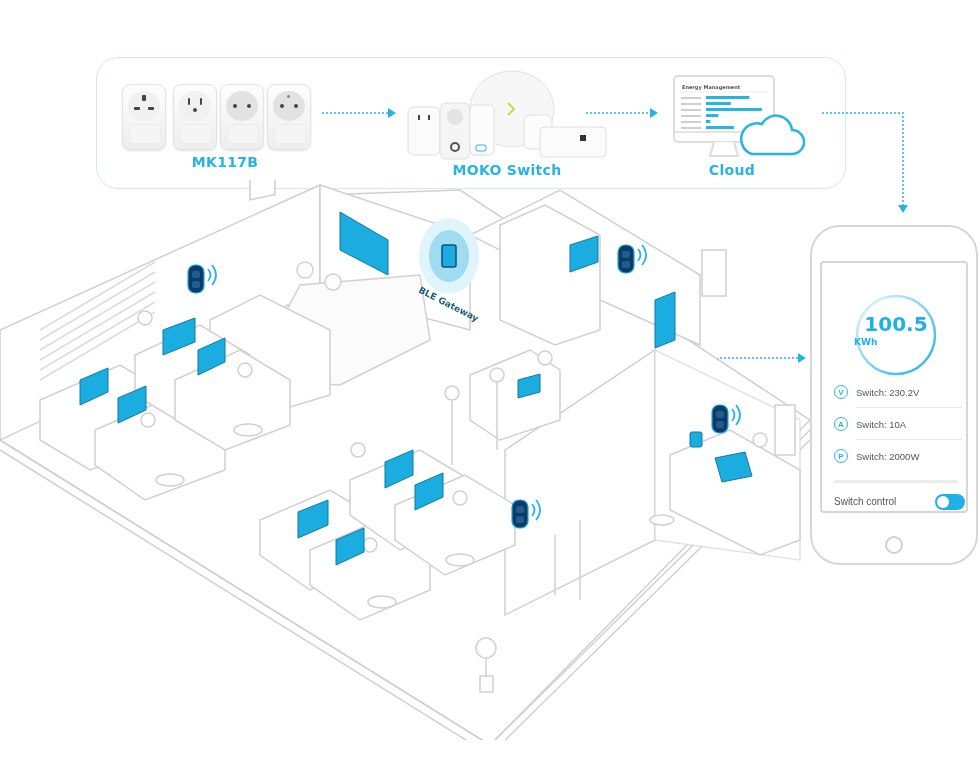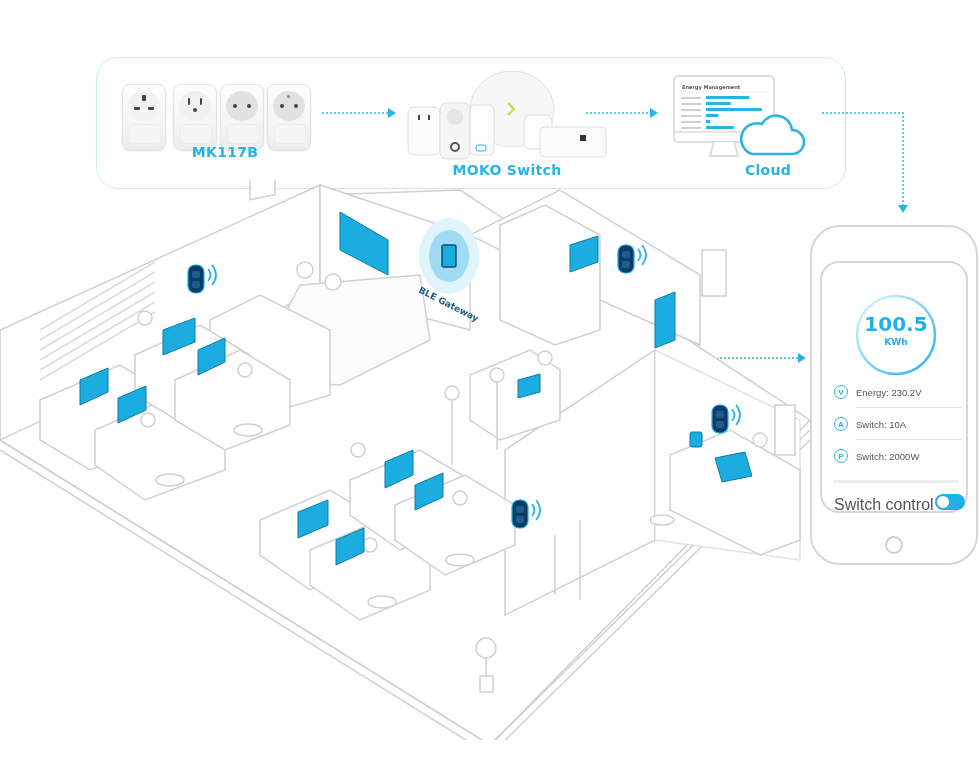--- a/index.html
+++ b/index.html
@@ -6,21 +6,21 @@
   body { width:980px; height:784px; position:relative; overflow:hidden; font-family:"DejaVu Sans", sans-serif; }
   .abs { position:absolute; }
   #top-panel { left:96px; top:57px; width:750px; height:132px; border:1.5px solid #cdebf5; border-radius:22px; box-sizing:border-box; background:#fff; }
   .stage-label { position:absolute; font-weight:bold; font-size:14px; color:#27b4e5; text-align:center; letter-spacing:0.3px; }
   .plug { position:absolute; width:42px; height:64px; background:linear-gradient(#fdfdfd,#eeeeee); border:1px solid #e3e3e3; border-radius:8px; box-shadow:0 1px 2px rgba(0,0,0,0.12); }
   .plug .face { position:absolute; left:5px; top:6px; width:32px; height:30px; border-radius:50%; background:#f1f1f1; }
   .plug .pin { position:absolute; background:#444; border-radius:1px; }
   .plug .btm { position:absolute; left:6px; bottom:5px; width:30px; height:18px; border-radius:4px; background:#f5f5f5; border:1px solid #ececec; }
   #scene { left:0; top:180px; }
   #phone { left:810px; top:225px; width:168px; height:340px; border:2px solid #d6d6d6; border-radius:30px; box-sizing:border-box; background:#fff; }
-  #screen { position:absolute; left:8px; top:34px; width:148px; height:252px; border:2px solid #d6d6d6; border-radius:19px; box-sizing:border-box; background:#fff; }
+  #screen { position:absolute; left:8px; top:34px; width:148px; height:252px; border:2px solid #d6d6d6; border-radius:4px; box-sizing:border-box; background:#fff; }
   #home-btn { position:absolute; left:73px; top:309px; width:18px; height:18px; border:2px solid #cfcfcf; border-radius:50%; box-sizing:border-box; }
   .metric-row { position:absolute; left:12px; display:flex; align-items:center; font-size:9.5px; color:#555; font-family:"Liberation Sans", sans-serif; }
   .metric-icon { width:14px; height:14px; border:1.5px solid #27b4e5; border-radius:50%; color:#27b4e5; font-size:8px; font-weight:bold; display:flex; align-items:center; justify-content:center; margin-right:8px; box-sizing:border-box; }
   .divider { position:absolute; left:34px; width:106px; height:1px; background:#e6e6e6; }
   #toggle { position:absolute; left:113px; top:231px; width:30px; height:16px; background:#1fb0e8; border-radius:8px; }
   #toggle .knob { position:absolute; left:2px; top:2px; width:12px; height:12px; border-radius:50%; background:#fff; }
 </style>
 </head>
 <body>
 
@@ -46,21 +46,21 @@
   <div class="pin" style="left:26px;top:19px;width:4px;height:4px;border-radius:50%;"></div>
   <div class="btm"></div>
 </div>
 <div class="plug" style="left:267px;top:84px;">
   <div class="face" style="background:#e2e2e2;"></div>
   <div class="pin" style="left:12px;top:19px;width:4px;height:4px;border-radius:50%;"></div>
   <div class="pin" style="left:26px;top:19px;width:4px;height:4px;border-radius:50%;"></div>
   <div class="pin" style="left:19px;top:10px;width:3px;height:3px;border-radius:50%;background:#888;"></div>
   <div class="btm"></div>
 </div>
-<div class="stage-label" style="left:180px;top:144px;width:90px;">MK117B</div>
+<div class="stage-label" style="left:180px;top:154px;width:90px;">MK117B</div>
 
 <svg class="abs" style="left:400px;top:65px;" width="220" height="100">
   <ellipse cx="112" cy="44" rx="42" ry="38" fill="#f7f7f7" stroke="#e2e2e2"></ellipse>
   <path d="M108 38 l6 6 l-6 6" stroke="#c9d94a" stroke-width="2" fill="none"></path>
   <rect x="8" y="42" width="32" height="48" rx="6" fill="#fbfbfb" stroke="#dedede"></rect>
   <rect x="18" y="50" width="2" height="5" fill="#444"></rect>
     <rect x="28" y="50" width="2" height="5" fill="#444"></rect>
   <rect x="40" y="38" width="30" height="56" rx="6" fill="#f5f5f5" stroke="#dedede"></rect>
   <circle cx="55" cy="52" r="8" fill="#e4e4e4"></circle>
     <circle cx="55" cy="82" r="4" fill="none" stroke="#555" stroke-width="2"></circle>
@@ -89,21 +89,21 @@
       <rect x="34" y="22" width="43.4" height="3"></rect>
       <rect x="34" y="28" width="24.8" height="3"></rect>
       <rect x="34" y="34" width="55.800000000000004" height="3"></rect>
       <rect x="34" y="40" width="12.4" height="3"></rect>
       <rect x="34" y="46" width="4.340000000000001" height="3"></rect>
       <rect x="34" y="52" width="27.900000000000002" height="3"></rect>
     </g>
   <path d="M80 80 h40 a12 12 0 0 0 0 -24 a16 16 0 0 0 -30 -6 a12 12 0 0 0 -10 30 z" fill="#fff" stroke="#27b4e5" stroke-width="2.5"></path>
 </svg>
 <div class="abs" style="left:682px;top:84px;font-size:5px;color:#555;font-weight:bold;">Energy Management</div>
-<div class="stage-label" style="left:728px;top:162px;width:80px;">Cloud</div>
+<div class="stage-label" style="left:675px;top:162px;width:80px;text-align:right;">Cloud</div>
 
 <svg class="abs" style="left:0;top:0;" width="980" height="784">
   <g stroke="#27b4e5" stroke-width="1.5" stroke-dasharray="2 2" fill="none">
     <line x1="322" y1="113" x2="388" y2="113"></line>
     <line x1="586" y1="113" x2="650" y2="113"></line>
     <polyline points="822,113 903,113 903,205"></polyline>
     <polyline points="718,400 718,358 798,358"></polyline>
   </g>
   <g fill="#27b4e5">
     <polygon points="388,108 396,113 388,118"></polygon>
@@ -247,36 +247,36 @@
     <svg style="position:absolute;left:32px;top:30px;" width="84" height="84">
       <defs>
         <linearGradient id="ring" x1="0" y1="0" x2="1" y2="1">
           <stop offset="0" stop-color="#e8f7fc"></stop>
           <stop offset="1" stop-color="#1fb0e8"></stop>
         </linearGradient>
       </defs>
       <circle cx="42" cy="42" r="39" fill="none" stroke="url(#ring)" stroke-width="2.5"></circle>
     </svg>
     <div style="position:absolute;left:32px;top:49px;width:84px;text-align:center;font-size:20px;font-weight:bold;color:#1fb0e8;">100.5</div>
-    <div style="position:absolute;left:32px;top:74px;width:84px;text-align:center;font-size:9px;font-weight:bold;color:#1fb0e8;">KWh</div>
+    <div style="position:absolute;left:32px;top:74px;width:84px;text-align:left;font-size:9px;font-weight:bold;color:#1fb0e8;">KWh</div>
 
     <div class="metric-row" style="top:122px;">
       <span class="metric-icon">V</span>
-      <span>Energy: 230.2V</span>
+      <span>Switch: 230.2V</span>
     </div>
     <div class="divider" style="top:144px;"></div>
     <div class="metric-row" style="top:154px;">
       <span class="metric-icon">A</span>
       <span>Switch: 10A</span>
     </div>
     <div class="divider" style="top:176px;"></div>
     <div class="metric-row" style="top:186px;">
       <span class="metric-icon">P</span>
       <span>Switch: 2000W</span>
     </div>
     <div style="position:absolute;left:12px;top:217px;width:124px;height:3px;background:#ececec;"></div>
-    <div style="position:absolute;left:12px;top:233px;font-size:16px;color:#555;font-family:'Liberation Sans',sans-serif;">Switch control</div>
+    <div style="position:absolute;left:12px;top:233px;font-size:10px;color:#555;font-family:'Liberation Sans',sans-serif;">Switch control</div>
     <div id="toggle" style="background: rgb(31, 176, 232);">
         <div class="knob"></div>
       </div>
   </div>
   <div id="home-btn"></div>
 </div>
 
 </body></html>

